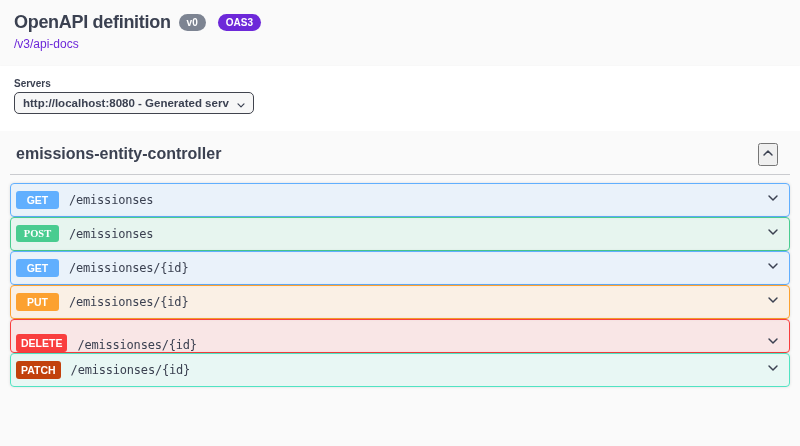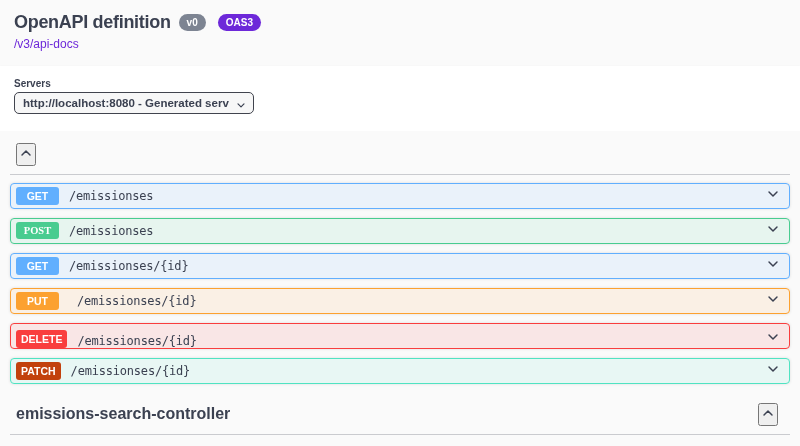--- a/index.html
+++ b/index.html
@@ -54,21 +54,21 @@
     display: flex; align-items: center; justify-content: space-between;
     padding: 10px 12px 8px 6px;
     border-bottom: 1px solid rgba(59,65,81,.25);
     cursor: pointer;
   }
   .opblock-tag .tag-title { font-size: 16px; font-weight: 700; color: #3b4151; }
   .operations { padding-top: 8px; }
 
   .opblock {
     display: flex; align-items: center;
-    height: 26px; margin-bottom: 9px;
+    height: 34px; margin-bottom: 0;
     border: 1px solid; border-radius: 4px;
     padding: 0 8px 0 5px;
     box-shadow: 0 0 3px rgba(0,0,0,.12);
     cursor: pointer;
   }
   .opblock .method-badge {
     min-width: 43px; text-align: center;
     padding: 3px 5px; border-radius: 3px;
     font-size: 10.5px; font-weight: 700; color: #fff;
     font-family: "Liberation Sans", sans-serif;
@@ -79,21 +79,21 @@
     font-size: 12px; font-weight: 400; color: #3b4151;
     letter-spacing: -0.2px;
   }
   .opblock .arrow-btn {
     margin-left: auto; background: none; border: none; padding: 0;
     display: flex; align-items: center; cursor: pointer;
   }
 
   .opblock.get    { background: rgba(97,175,254,.10);  border-color: #61affe; }
   .opblock.post   { background: rgba(73,204,144,.10);  border-color: #49cc90; }
-  .opblock.put    { background: rgba(252,161,48,.10);  border-color: #fca130; gap: 8px; }
+  .opblock.put    { background: rgba(252,161,48,.10);  border-color: #fca130; }
   .opblock.delete { background: rgba(249,62,62,.10);   border-color: #f93e3e; align-items: flex-end; }
   .opblock.patch  { background: rgba(80,227,194,.10);  border-color: #50e3c2; }
   .method-badge.get    { background: #61affe; }
   .method-badge.post   { background: #49cc90; font-family: Liberation Serif, serif; }
   .method-badge.put    { background: #fca130; }
   .method-badge.delete { background: #f93e3e; }
   .method-badge.patch  { background: #c2410c; }
 </style>
 </head>
 <body>
@@ -118,20 +118,21 @@
           <path d="M5 8 L10 13 L15 8" fill="none" stroke="#3b4151" stroke-width="2" stroke-linecap="round" stroke-linejoin="round"></path>
         </svg>
     </span>
   </div>
 </div>
 
 <div class="wrapper">
   <div id="sections">
   <div class="opblock-tag-section">
     <div class="opblock-tag">
+      <span class="tag-title">emissions-entity-controller</span>
       <button class="arrow-btn">
         <span>
           <svg width="16" height="16" viewBox="0 0 20 20">
                 <path d="M5 12.5 L10 7.5 L15 12.5" fill="none" stroke="#3b4151" stroke-width="1.8" stroke-linecap="round" stroke-linejoin="round"></path>
               </svg>
         </span>
       </button>
     </div>
     <div class="operations">
   <div class="opblock get">
@@ -201,27 +202,14 @@
       <span>
         <svg width="16" height="16" viewBox="0 0 20 20">
                   <path d="M5 7.5 L10 12.5 L15 7.5" fill="none" stroke="#3b4151" stroke-width="1.8" stroke-linecap="round" stroke-linejoin="round"></path>
                 </svg>
       </span>
     </button>
   </div>
 </div>
   </div>
 
-  <div class="opblock-tag-section">
-    <div class="opblock-tag">
-      <span class="tag-title">emissions-search-controller</span>
-      <button class="arrow-btn">
-        <span>
-          <svg width="16" height="16" viewBox="0 0 20 20">
-                <path d="M5 12.5 L10 7.5 L15 12.5" fill="none" stroke="#3b4151" stroke-width="1.8" stroke-linecap="round" stroke-linejoin="round"></path>
-              </svg>
-        </span>
-      </button>
-    </div>
-
-  </div>
 </div>
 </div>
 
 </body></html>

